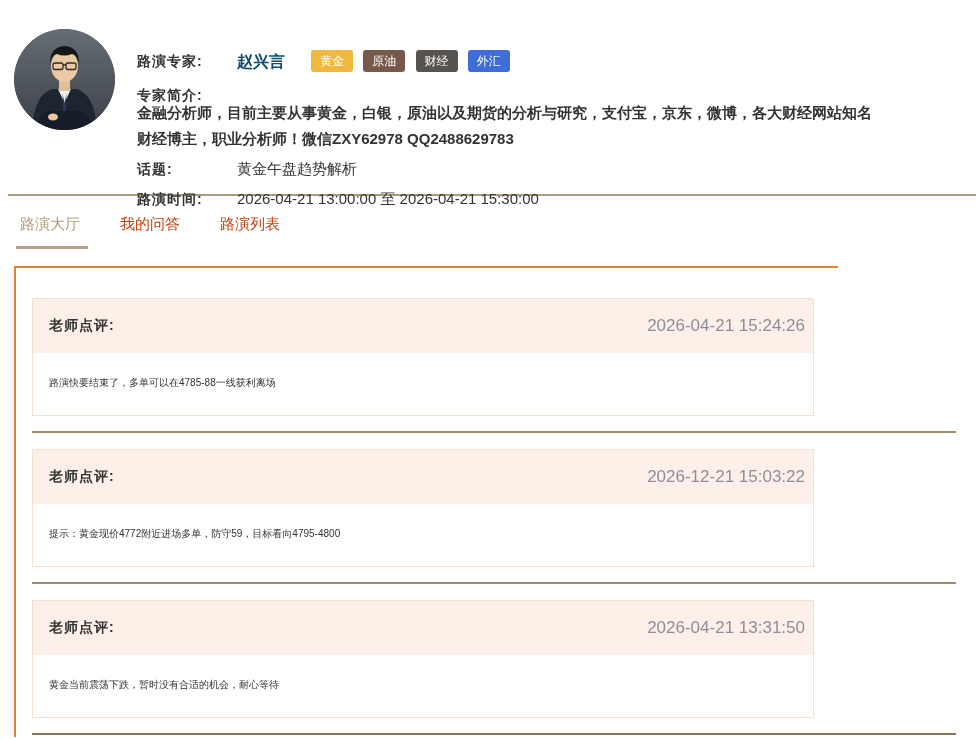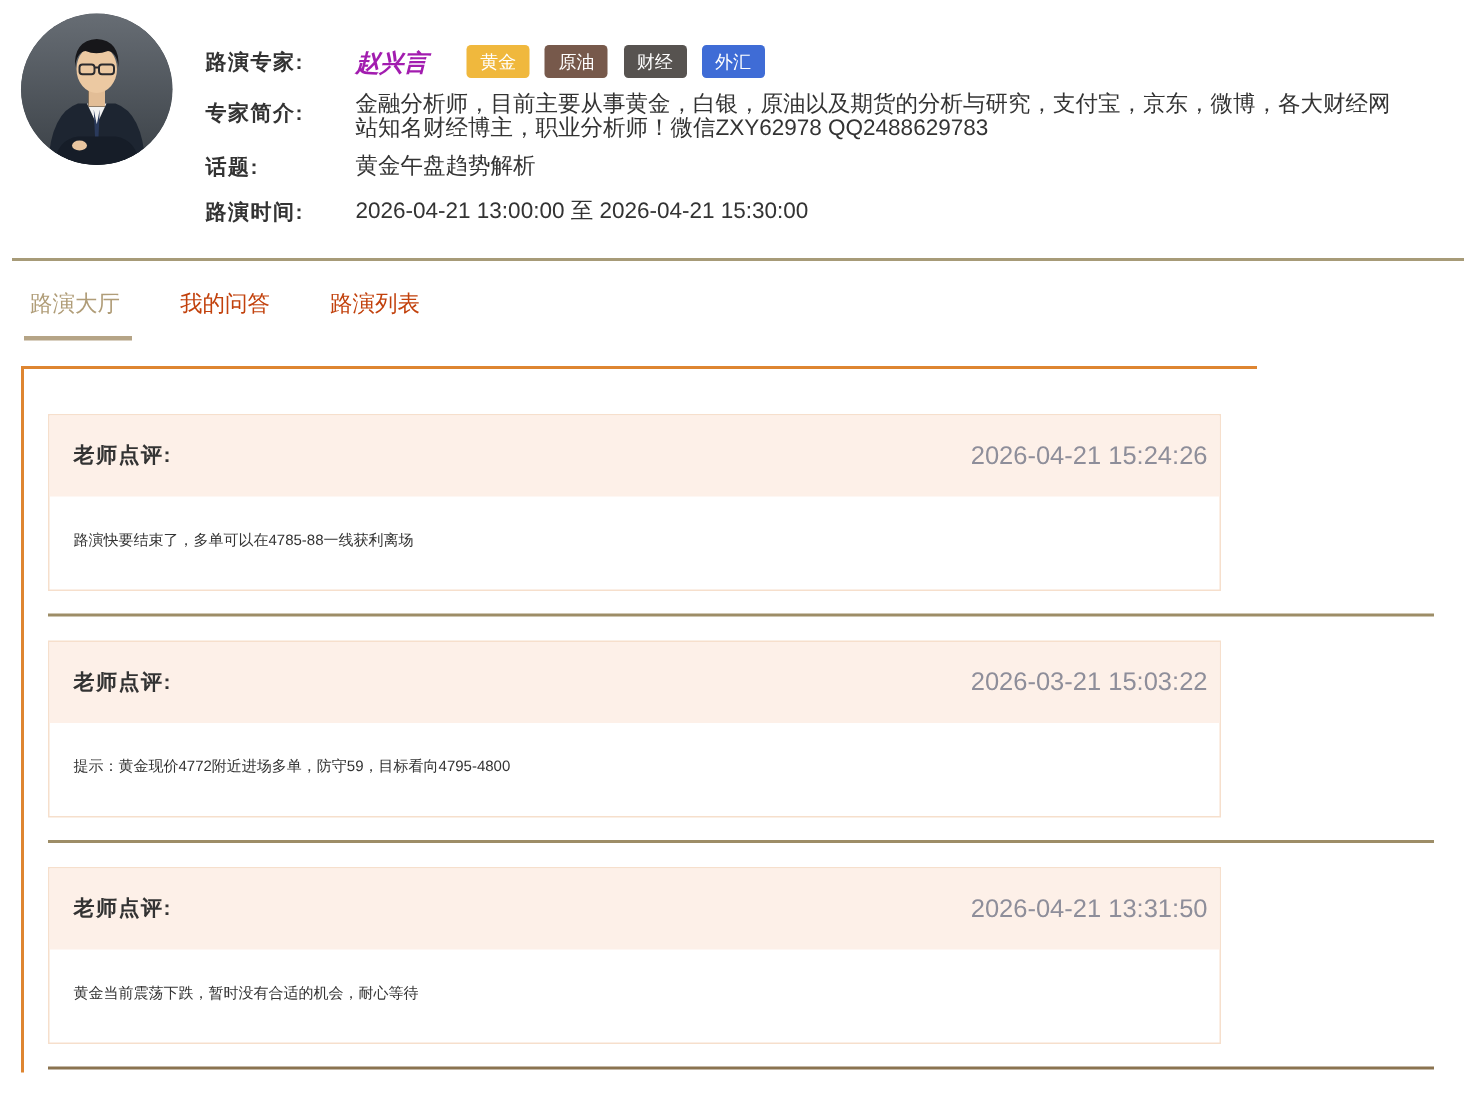--- a/index.html
+++ b/index.html
@@ -1,30 +1,30 @@
 <!DOCTYPE html>
 <html><head>
 <meta charset="utf-8">
 <style>
   * { margin:0; padding:0; box-sizing:border-box; }
   html,body { width:976px; height:739px; overflow:hidden; background:#fff;
     font-family:"Liberation Sans", sans-serif; color:#333; }
 
   
-  .expert-header { display:flex; padding:9px 0 0 14px; height:172px; }
+  .expert-header { display:flex; padding:29px 0 0 14px; height:194px; }
   .avatar { width:101px; height:101px; border-radius:50%; overflow:hidden; flex:none;
     background:#4a5058; }
   .avatar svg { display:block; width:101px; height:101px; }
   .expert-info { margin-left:22px; padding-top:23px; width:800px; }
   .info-row { display:flex; margin-bottom:12px; font-size:14px; line-height:18px; }
   .info-label { font-weight:bold; width:100px; flex:none; letter-spacing:1px; }
   .info-value { font-size:15px; }
-  .intro-row { margin-bottom:8px; }
-  .intro-text { line-height:16px; width:736px; margin-top:-4px; }
-  .expert-name { color:#a21caf; font-size:16px; font-weight:bold; margin-right:22px;font-style:italic; }
+  .intro-row { margin-bottom:8px;flex-direction:column; }
+  .intro-text { line-height:26px; width:736px; margin-top:-4px;font-weight:bold; }
+  .expert-name { color:#0c4a6e; font-size:16px; font-weight:bold; margin-right:22px; }
   .tag { display:inline-block; color:#fff; font-size:12px; line-height:12px;
     padding:5px 9px; border-radius:3px; margin-right:6px; position:relative; top:-2px; }
 
   
   .top-divider { height:2px; background:#a79b78; margin-left:8px; }
   .tabs { display:flex; padding-left:20px; }
   .tab { font-size:15px; padding:19px 0 15px; margin-right:40px; position:relative;
     cursor:pointer; color:#c2410c; }
   .tab.active { color:#b09d78; }
   .tab.active::after { content:""; position:absolute; left:-4px; right:-8px; bottom:0;
@@ -127,21 +127,21 @@
       <span class="card-time">2026-04-21 15:24:26</span>
     </div>
     <div class="card-body">路演快要结束了，多单可以在4785-88一线获利离场</div>
   </article>
 
   <div class="card-separator"></div>
 
   <article class="comment-card">
     <div class="card-header">
       <span class="card-title">老师点评:</span>
-      <span class="card-time">2026-03-21 15:03:22</span>
+      <span class="card-time">2026-12-21 15:03:22</span>
     </div>
     <div class="card-body">提示：黄金现价4772附近进场多单，防守59，目标看向4795-4800</div>
   </article>
 
   <div class="card-separator"></div>
 
   <article class="comment-card">
     <div class="card-header">
       <span class="card-title">老师点评:</span>
       <span class="card-time">2026-04-21 13:31:50</span>

